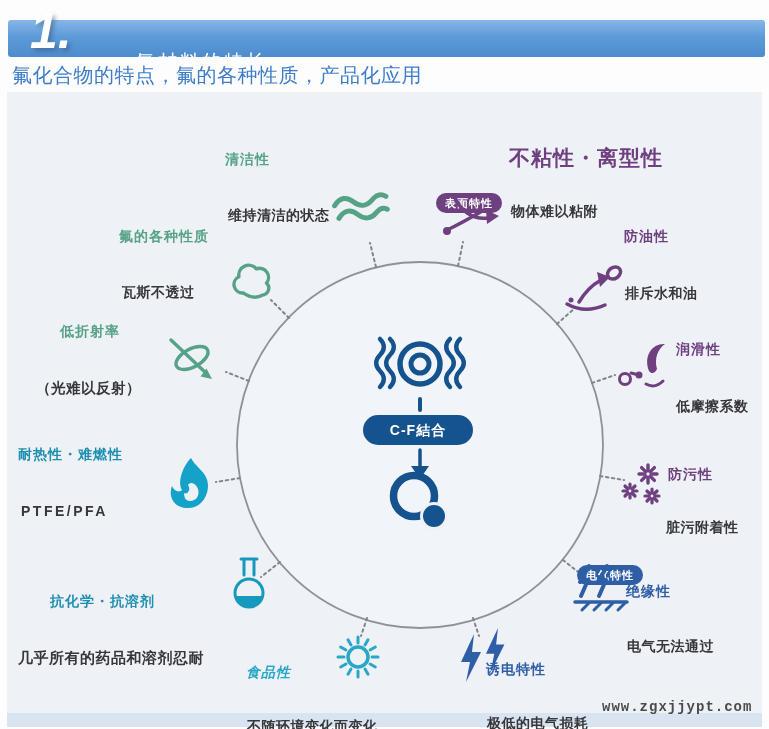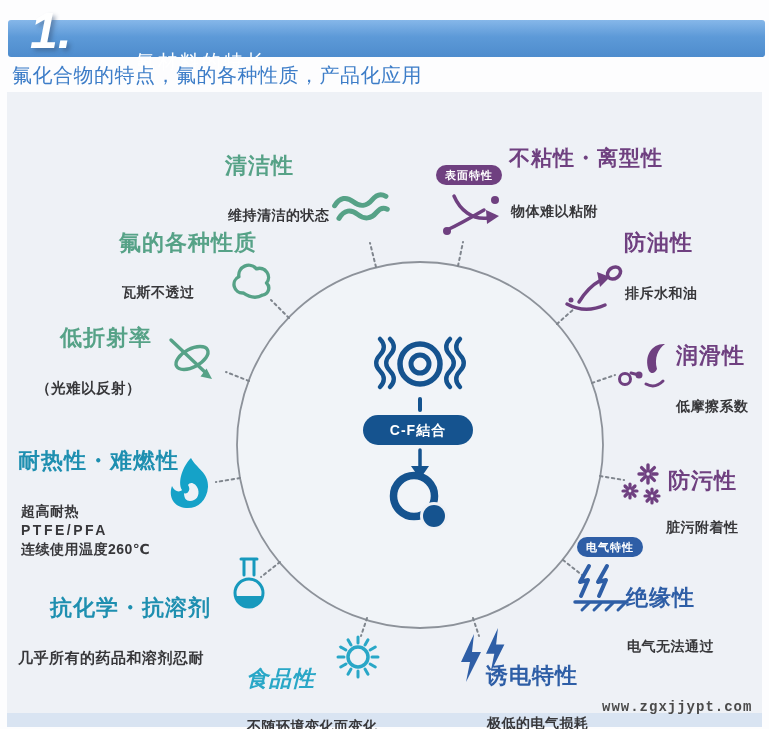--- a/index.html
+++ b/index.html
@@ -7,25 +7,25 @@
   .stage{position:relative;width:769px;height:729px;overflow:hidden;background:#fdfdfe;}
   .abs{position:absolute;}
   .diagram-bg{position:absolute;left:7px;right:7px;top:92px;height:622px;background:#eef1f6;}
   .bottom-strip{position:absolute;left:7px;right:7px;top:713px;height:14px;background:#d9e4f2;}
   .header-bar{position:absolute;left:8px;right:4px;top:20px;height:37px;border-radius:3px;
     background:linear-gradient(180deg,#86b7e9 0%,#5d9ad8 45%,#4e8ccd 100%);}
   .section-number{position:absolute;left:30px;top:6px;color:#ffffff;font-size:50px;font-weight:bold;
     font-style:italic;text-shadow:3px 3px 4px rgba(50,75,110,.45);line-height:1;}
   .section-title{position:absolute;left:128px;top:29px;color:#ffffff;font-size:19px;font-weight:normal;letter-spacing:3px;}
   .page-subtitle{position:absolute;left:12px;top:62px;color:#3d7dc8;font-size:20px;font-weight:normal;letter-spacing:0.5px;}
-  .prop-title{position:absolute;font-weight:bold;font-size:22px;letter-spacing:1px;white-space:nowrap;}
+  .prop-title{position:absolute;font-weight:bold;font-size:14px;letter-spacing:1px;white-space:nowrap;}
   .prop-desc{position:absolute;font-weight:bold;font-size:14px;color:#37373a;letter-spacing:0.5px;white-space:nowrap;margin-top:27px;}
   .c-green{color:#56a287}.c-purple{color:#6f4080}.c-teal{color:#1e8fb0}.c-cyan{color:#29a7c7}.c-blue{color:#2e5ea6}
   .badge{position:absolute;height:20px;line-height:20px;padding:0 9px;border-radius:10px;color:#fff;
-    font-size:11px;font-weight:bold;letter-spacing:1px;}
+    font-size:11px;font-weight:bold;letter-spacing:1px;margin-top:28px;}
   .badge-purple{background:#6f4080}.badge-blue{background:#2e5ea6}
   .cf-pill{position:absolute;left:363px;top:415px;width:110px;height:30px;background:#15538f;border-radius:15px;
     color:#ffffff;font-weight:bold;font-size:14px;text-align:center;line-height:30px;letter-spacing:1px;}
   .heat-lines div{line-height:19px;}
   .watermark{position:absolute;left:602px;top:699px;font-family:"Liberation Mono","DejaVu Sans Mono",monospace;
     font-size:14px;font-weight:bold;color:#4b4b4b;letter-spacing:1px;}
   svg{position:absolute;overflow:visible;}
 </style>
 </head>
 <body>
@@ -239,23 +239,21 @@
   </div>
 
   <div>
     <div class="prop-title c-purple" style="left:676px;top:341px;">润滑性</div>
     <div class="prop-desc" style="left:676px;top:371px;">低摩擦系数</div>
   </div>
 
   <div>
     <div class="prop-title c-teal" style="left:18px;top:446px;">耐热性・难燃性</div>
     <div class="prop-desc heat-lines" style="left:21px;top:475px;">
-      <div>超高耐热</div>
       <div style="letter-spacing:2.5px;">PTFE/PFA</div>
-      <div>连续使用温度260℃</div>
     </div>
   </div>
 
   <div>
     <div class="prop-title c-purple" style="left:668px;top:466px;">防污性</div>
     <div class="prop-desc" style="left:666px;top:492px;">脏污附着性</div>
   </div>
 
   <div>
     <div class="prop-title c-teal" style="left:50px;top:593px;">抗化学・抗溶剂</div>

